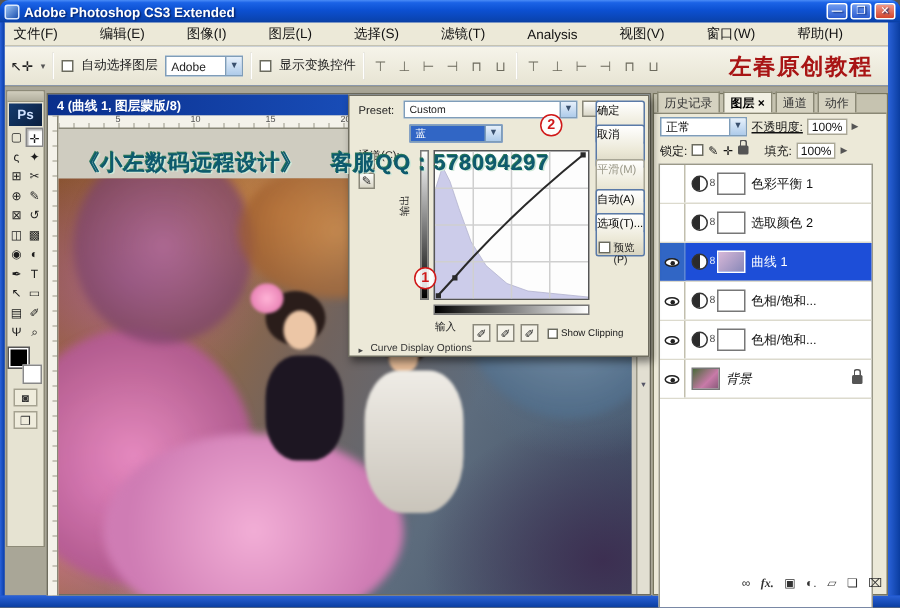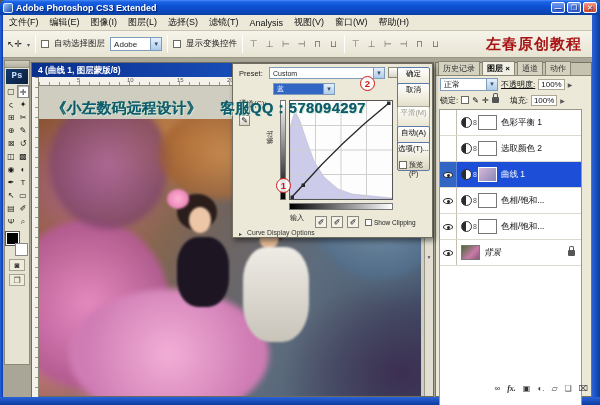--- a/index.html
+++ b/index.html
@@ -6,36 +6,36 @@
   *{box-sizing:border-box;font-family:"Liberation Sans","DejaVu Sans",sans-serif;}
   #stage{position:relative;width:600px;height:405px;background:#0c48c8;border-radius:6px 6px 0 0;overflow:hidden;}
   .abs{position:absolute;}
   
   #titlebar{left:0;top:0;width:600px;height:15px;background:linear-gradient(180deg,#4a8cf7 0%,#1b63e6 12%,#0c50d2 45%,#0a43ae 92%,#0a3d9c 100%);display:flex;align-items:center;color:#fff;font-size:9px;font-weight:bold;padding:0 3px;text-shadow:1px 1px 1px #05236b;}
   .app-icon{width:10px;height:10px;background:linear-gradient(135deg,#9cc4f5,#1a4fae);border:1px solid #dce9fb;margin-right:3px;border-radius:2px;flex:none;}
   .winbtns{margin-left:auto;display:flex;gap:2px;}
   .wbtn{width:14px;height:11px;border:1px solid #fff;border-radius:2px;background:linear-gradient(#6f9bf0,#2c5cd0);color:#fff;font-size:7px;line-height:9px;text-align:center;}
   .wbtn.close{background:linear-gradient(#f09a8a,#d4442c);}
   
-  #menubar{left:3px;top:15px;width:589px;height:16px;background:#ece9d8;border-bottom:1px solid #c6c3b2;display:flex;align-items:center;gap:11px;padding:0 6px;font-size:9px;color:#111;}
+  #menubar{left:3px;top:15px;width:589px;height:16px;background:#ece9d8;border-bottom:1px solid #c6c3b2;display:flex;align-items:center;gap:28px;padding:0 6px;font-size:9px;color:#111;}
   
   #optionsbar{left:3px;top:31px;width:589px;height:27px;background:linear-gradient(#f6f4ea,#e7e4d3);border-bottom:1px solid #9a9785;display:flex;align-items:center;font-size:8.5px;color:#222;padding:0 4px;gap:5px;}
   .vsep{width:1px;height:18px;background:#b2af9e;border-right:1px solid #fff;flex:none;}
   .chk{width:8px;height:8px;border:1px solid #6b6b5e;background:#fff;display:inline-block;flex:none;}
   .dd{background:#fff;border:1px solid #7f9db9;font-size:8px;display:flex;align-items:center;height:14px;}
   .dd .val{padding:0 3px;flex:1;white-space:nowrap;}
   .dd .caret{width:11px;height:12px;background:linear-gradient(#e6f0fb,#aecbea);border-left:1px solid #7f9db9;font-size:6px;color:#39506e;text-align:center;line-height:12px;flex:none;}
   .align-ic{font-size:9px;color:#6c6a5d;width:11px;text-align:center;flex:none;}
   #watermark{margin-left:auto;font-size:15px;font-weight:bold;color:#a81414;letter-spacing:1px;padding-right:6px;}
   
   #workspace{left:3px;top:58px;width:589px;height:339px;background:#a9a697;}
   
   #toolbox{left:4px;top:60px;width:26px;height:305px;background:#e6e3d2;border:1px solid #8d8a78;z-index:3;}
   #toolbox .tb-title{height:7px;background:linear-gradient(#cfccbc,#b4b1a0);border-bottom:1px solid #98957f;}
-  #ps-logo{width:22px;height:15px;margin:1px auto;background:linear-gradient(135deg,#123a6e,#0b1f3e);color:#cfe2ff;font-size:9px;font-weight:bold;text-align:center;line-height:15px;font-family:Liberation Mono, monospace;}
+  #ps-logo{width:22px;height:15px;margin:1px auto;background:linear-gradient(135deg,#123a6e,#0b1f3e);color:#cfe2ff;font-size:9px;font-weight:bold;text-align:center;line-height:15px;}
   .tool-grid{display:grid;grid-template-columns:12px 12px;justify-content:center;}
   .tl{width:12px;height:13px;font-size:8px;line-height:13px;text-align:center;color:#1c1c1c;}
   .tl.sel{background:#fff;border:1px solid #888;box-shadow:inset 1px 1px 1px #aaa;}
   #swatches{position:relative;width:22px;height:24px;margin:4px auto 0;}
   .sw-fg{position:absolute;left:0;top:0;width:13px;height:13px;background:#000;border:1px solid #fff;box-shadow:0 0 0 1px #555;}
   .sw-bg{position:absolute;right:0;bottom:0;width:13px;height:13px;background:#fff;border:1px solid #888;}
   .tb-single{width:16px;height:12px;margin:3px auto;font-size:8px;text-align:center;line-height:12px;color:#333;border:1px solid #a5a290;background:#efecdc;}
   
   #docwin{left:31px;top:62px;width:403px;height:335px;background:#c9c6ba;border:1px solid #6e6c5e;z-index:1;}
   #doc-title{height:14px;background:linear-gradient(90deg,#0a2f8c,#1e58c8 70%,#3a74d8);color:#fff;font-size:8.5px;font-weight:bold;line-height:14px;padding-left:6px;white-space:nowrap;overflow:hidden;}
@@ -50,21 +50,21 @@
     radial-gradient(100px 80px at 38% 8%, rgba(205,135,70,.9), transparent 70%),
     radial-gradient(140px 110px at 12% 25%, rgba(170,100,150,.8), transparent 70%),
     radial-gradient(170px 140px at 6% 75%, rgba(215,120,180,.95), transparent 72%),
     radial-gradient(120px 100px at 30% 95%, rgba(235,150,200,.9), transparent 70%),
     radial-gradient(160px 130px at 95% 92%, rgba(60,45,80,.95), transparent 75%),
     linear-gradient(115deg,#8a5433 0%,#a06a3e 22%,#70635e 45%,#5d6c7d 68%,#3c4c63 100%);}
   .blob{position:absolute;border-radius:50%;filter:blur(3px);}
   
   #curves{left:232px;top:63px;width:201px;height:175px;background:#ece9d8;border:1px solid #6f6d60;box-shadow:2px 3px 5px rgba(0,0,0,.45);z-index:4;font-size:7.5px;color:#222;}
   .mini-btn{position:absolute;width:11px;height:11px;background:linear-gradient(#fdfdfb,#d9d6c6);border:1px solid #8a887a;}
-  .xp-btn{position:absolute;width:33px;height:29px;background:linear-gradient(#ffffff,#ece9d8 60%,#d8d4c0);border:1px solid #5a7aa8;border-radius:2px;font-size:7.5px;text-align:center;line-height:12px;color:#000;}
+  .xp-btn{position:absolute;width:33px;height:29px;background:linear-gradient(#ffffff,#ece9d8 60%,#d8d4c0);border:1px solid #5a7aa8;border-radius:2px;font-size:7.5px;text-align:left;line-height:12px;color:#000;}
   .xp-btn.disabled{color:#9a9888;border-color:#a8a696;}
   #curve-grid{position:absolute;left:56px;top:36px;width:104px;height:100px;background:#fdfdfd;border:1px solid #555;}
   #vgrad{position:absolute;left:47px;top:36px;width:6px;height:100px;background:linear-gradient(180deg,#fff,#000);border:1px solid #777;}
   #hgrad{position:absolute;left:56px;top:139px;width:104px;height:7px;background:linear-gradient(90deg,#000,#fff);border:1px solid #777;}
   .dropper{position:absolute;width:12px;height:12px;background:#f4f2e8;border:1px solid #8a887a;font-size:8px;line-height:11px;text-align:center;color:#222;}
   .circ-step{position:absolute;width:15px;height:15px;border:1.6px solid #d01818;border-radius:50%;background:rgba(255,255,255,.88);color:#d01818;font-size:9.5px;font-weight:bold;text-align:center;line-height:14px;z-index:7;}
   #overlay-text{left:52px;top:99px;z-index:6;font-size:14.5px;font-weight:bold;color:#0e5a6e;text-shadow:1px 1px 0 #cfe8d8,-0.5px -0.5px 0 #2a7a5a;white-space:nowrap;letter-spacing:0.5px;}
   
   #rpanel{left:435px;top:62px;width:157px;height:335px;background:#ece9d8;border:1px solid #77755f;z-index:2;font-size:8.5px;color:#111;}
   #ptabs{display:flex;height:13px;background:#c6c3b0;border-bottom:1px solid #8a8875;align-items:flex-end;}

